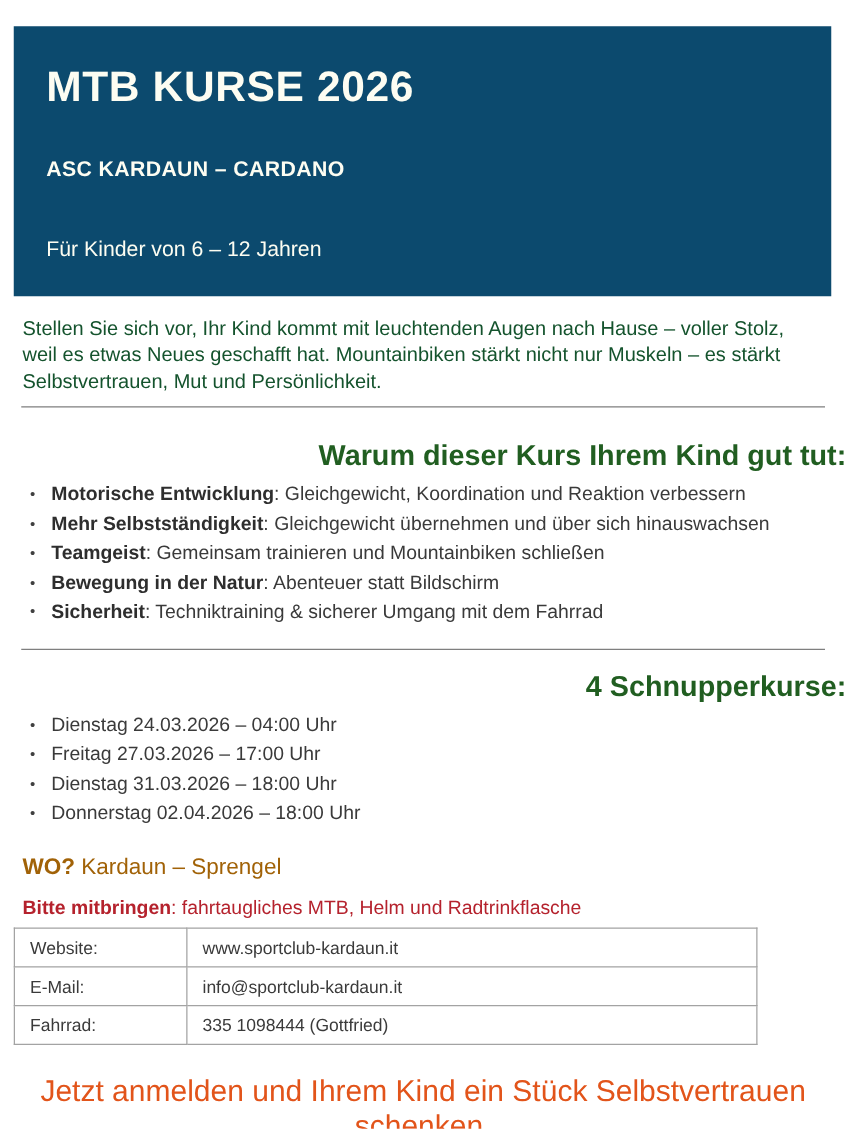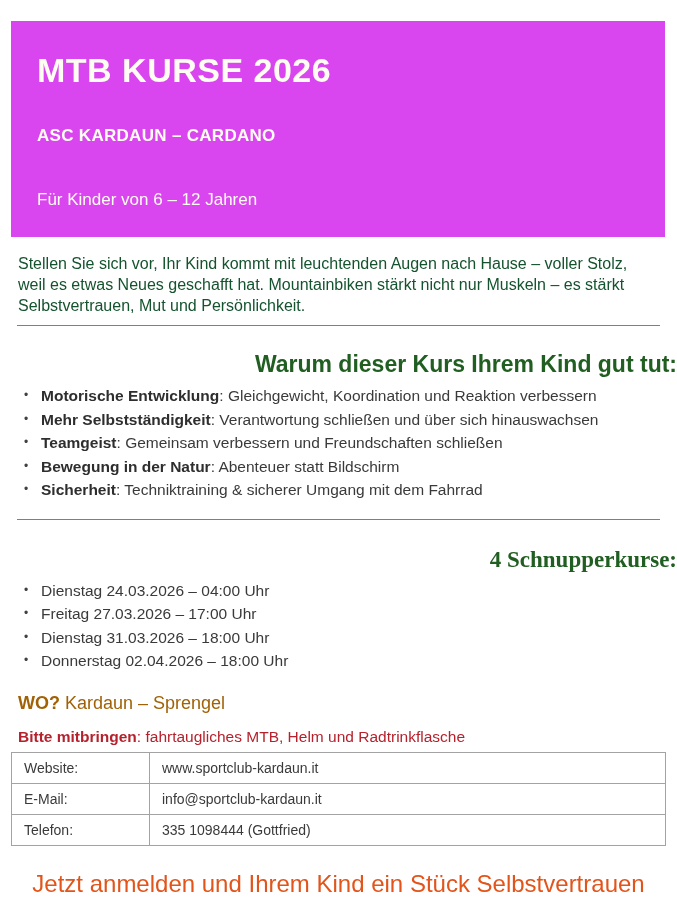--- a/index.html
+++ b/index.html
@@ -2,49 +2,49 @@
 <html><head>
 <meta charset="utf-8">
 <style>
   html,body { margin:0; padding:0; }
   body {
     width:677px; height:903px; background:#ffffff; overflow:hidden;
     font-family:"Liberation Sans","DejaVu Sans",sans-serif; color:#3a3a3a;
   }
 
   .banner {
-    margin:21px 0 0 11px; width:654px; height:216px; background:#d946ef;
+    margin:21px 0 0 11px; width:654px; height:216px; background:#0c4a6e;
     box-sizing:border-box; padding:30px 24px 0 26px; color:#FDFDF2;
   }
   .banner-title { margin:0; font-size:34px; font-weight:700; line-height:1.15; letter-spacing:.5px; }
   .banner-sub   { margin:36px 0 0 0; font-size:17px; font-weight:700; letter-spacing:.3px; }
   .banner-aud   { margin:44px 0 0 0; font-size:17px; font-weight:400; }
 
   .intro { margin:16px 20px 0 18px; font-size:16px; line-height:21px; color:#14532d; }
 
   .rule  { border:none; height:0; border-top:1px solid #7f7f7f; margin:9px 17px 0 17px; }
   .rule2 { margin-top:17px; }
 
   .sec-heading  { margin:25px 0 0 18px; font-size:23px; font-weight:700; color:#215E21;text-align:right; }
-  .sec-heading2 { margin-top:27px;font-family:Liberation Serif, serif; }
+  .sec-heading2 { margin-top:16px; }
 
   ul.bullets { list-style:none; margin:6px 0 0 0; padding:0 20px 0 18px; }
   ul.bullets li { position:relative; padding-left:23px; font-size:15.5px; line-height:23.5px; color:#3a3a3a; }
   ul.bullets li .dot { position:absolute; left:6px; top:0; font-size:12px; line-height:23.5px; color:#404040; }
   .b { font-weight:700; color:#2e2e2e; }
 
   .dates { margin-top:7px; }
 
   .wo { margin:20px 0 0 18px; font-size:18px; color:#a16207; }
   .wo .wol { font-weight:700; }
 
   .bring { margin:14px 0 0 18px; font-size:15.5px; color:#B5222D; }
   .bring .lbl { font-weight:700;margin-top:48px; }
 
-  table.contact { margin:6px 0 0 11px; width:655px; border-collapse:collapse; font-size:14px; color:#3a3a3a; table-layout:fixed; }
+  table.contact { margin:6px 0 0 11px; width:595px; border-collapse:collapse; font-size:14px; color:#3a3a3a; table-layout:fixed; }
   table.contact td { border:1px solid #a3a3a3; height:30px; padding:0 0 0 12px; vertical-align:middle; }
   td.lab { width:125px; }
   td.val { padding-left:15px; }
 
   .cta { margin:24px 10px 0 10px; text-align:center; font-size:24px; color:#E2541A; }
 </style>
 </head>
 <body>
 
 <div>
@@ -59,24 +59,24 @@
 
   <hr class="rule">
 
   <h2 class="sec-heading">Warum dieser Kurs Ihrem Kind gut tut:</h2>
 
   <ul class="bullets">
     <li>
       <span class="dot">•</span><span class="b">Motorische Entwicklung</span><span>: Gleichgewicht, Koordination und Reaktion verbessern</span>
     </li>
     <li>
-      <span class="dot">•</span><span class="b">Mehr Selbstständigkeit</span><span>: Verantwortung schließen und über sich hinauswachsen</span>
+      <span class="dot">•</span><span class="b">Mehr Selbstständigkeit</span><span>: Gleichgewicht übernehmen und über sich hinauswachsen</span>
     </li>
     <li>
-      <span class="dot">•</span><span class="b">Teamgeist</span><span>: Gemeinsam verbessern und Freundschaften schließen</span>
+      <span class="dot">•</span><span class="b">Teamgeist</span><span>: Gemeinsam trainieren und Mountainbiken schließen</span>
     </li>
     <li>
       <span class="dot">•</span><span class="b">Bewegung in der Natur</span><span>: Abenteuer statt Bildschirm</span>
     </li>
     <li>
       <span class="dot">•</span><span class="b">Sicherheit</span><span>: Techniktraining &amp; sicherer Umgang mit dem Fahrrad</span>
     </li>
   </ul>
 
   <hr class="rule rule2">
@@ -110,21 +110,21 @@
     <tbody>
       <tr>
         <td class="lab">Website:</td>
         <td class="val">www.sportclub-kardaun.it</td>
       </tr>
       <tr>
         <td class="lab">E-Mail:</td>
         <td class="val">info@sportclub-kardaun.it</td>
       </tr>
       <tr>
-        <td class="lab">Telefon:</td>
+        <td class="lab">Fahrrad:</td>
         <td class="val">335 1098444 (Gottfried)</td>
       </tr>
     </tbody>
   </table>
 
   <p class="cta">Jetzt anmelden und Ihrem Kind ein Stück Selbstvertrauen schenken.</p>
 
 </div>
 
 </body></html>

